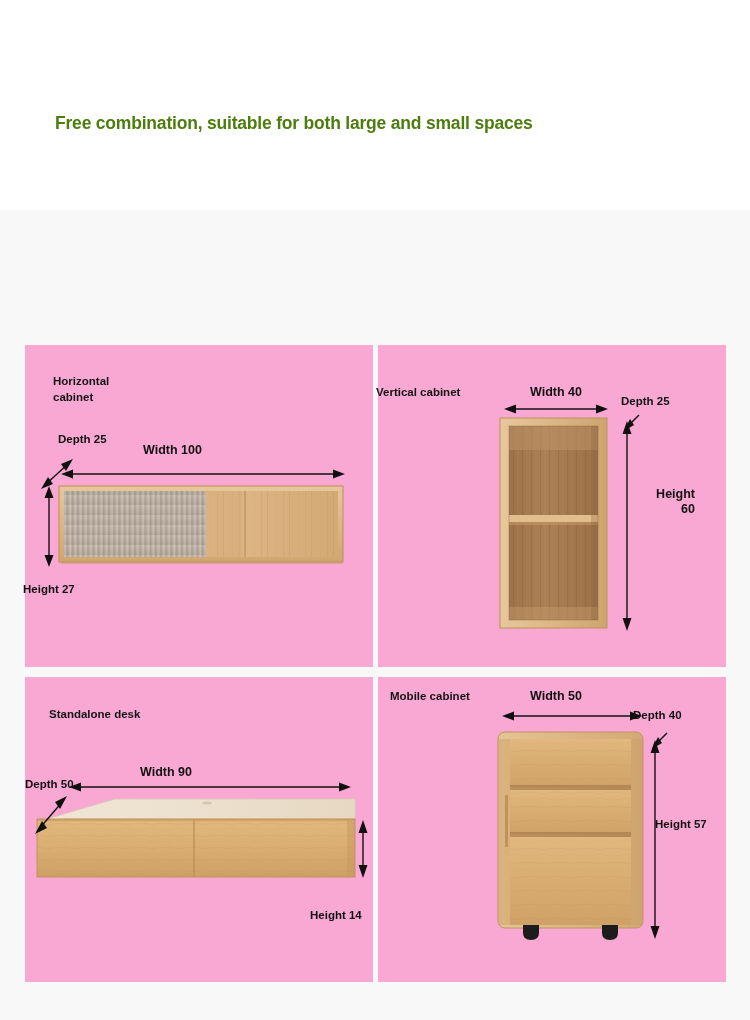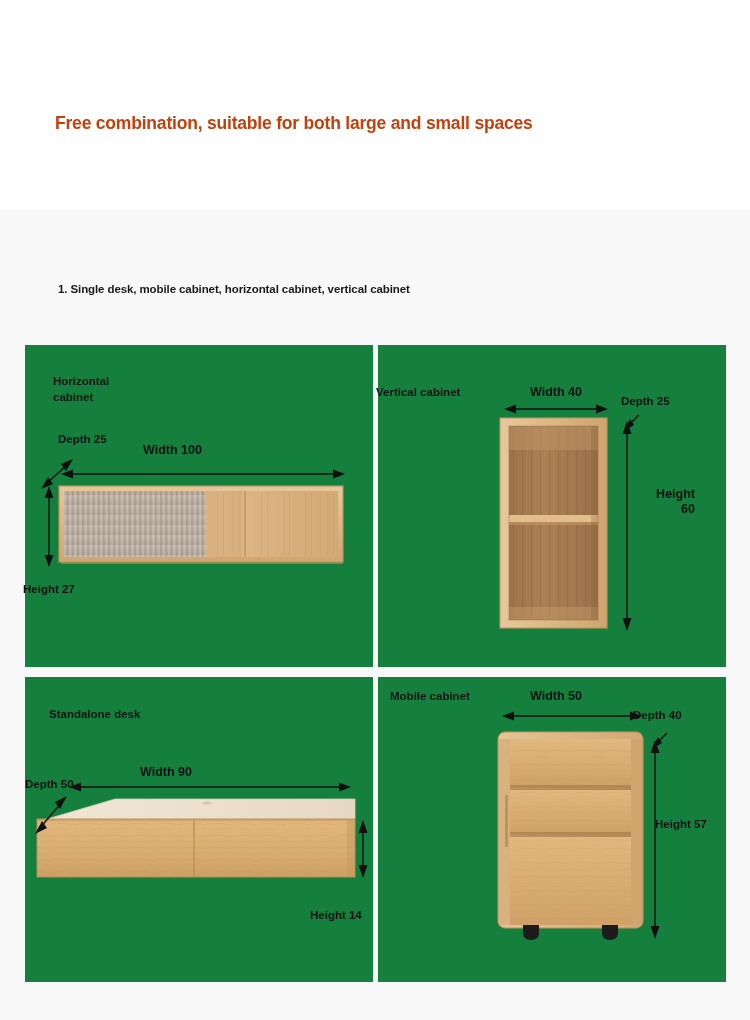--- a/index.html
+++ b/index.html
@@ -12,39 +12,39 @@
   }
   .page { position: relative; width: 750px; height: 1020px; background: #ffffff; }
 
   
   .top-band {
     position: absolute; left: 0; top: 0; width: 750px; height: 210px;
     background: #ffffff;
   }
   .headline {
     position: absolute; left: 55px; top: 113px;
-    font-size: 17.5px; font-weight: bold; color: #c2410c;
+    font-size: 17.5px; font-weight: bold; color: #4d7c0f;
     letter-spacing: -0.2px; white-space: nowrap;
   }
 
   
   .lower-band {
     position: absolute; left: 0; top: 210px; width: 750px; height: 810px;
     background: #f8f8f9;
   }
   .section-label {
     position: absolute; left: 58px; top: 283px;
     font-size: 11.5px; font-weight: bold; color: #1a1a1a;
     letter-spacing: -0.1px; white-space: nowrap;
   }
 
   
   .card {
     position: absolute;
-    background: #15803d;
+    background: #f9a8d4;
   }
   #card-horizontal { left: 25px;  top: 345px; width: 348px; height: 322px; }
   #card-vertical   { left: 378px; top: 345px; width: 348px; height: 322px; }
   #card-desk       { left: 25px;  top: 677px; width: 348px; height: 305px; text-align: right; }
   #card-mobile     { left: 378px; top: 677px; width: 348px; height: 305px; }
 
   .card-title {
     position: absolute; font-size: 11.5px; font-weight: bold;
     color: #141414; line-height: 1.35; white-space: pre-line;
   }
@@ -62,21 +62,20 @@
 <body>
 
 <div class="page">
 
   <div class="top-band">
     <div class="headline">Free combination, suitable for both large and small spaces</div>
   </div>
 
   <div class="lower-band"></div>
 
-  <div class="section-label">1. Single desk, mobile cabinet, horizontal cabinet, vertical cabinet</div>
 
   <div class="card" id="card-horizontal">
     <div class="card-title" style="left:28px; top:29px;">Horizontal
 cabinet</div>
     <div class="dim-label sm" style="left:33px; top:88px;">Depth 25</div>
     <div class="dim-label" style="left:118px; top:98px;">Width 100</div>
     <div class="dim-label sm" style="left:-2px; top:238px;">Height 27</div>
 
     <svg width="348" height="322">
       <defs>

